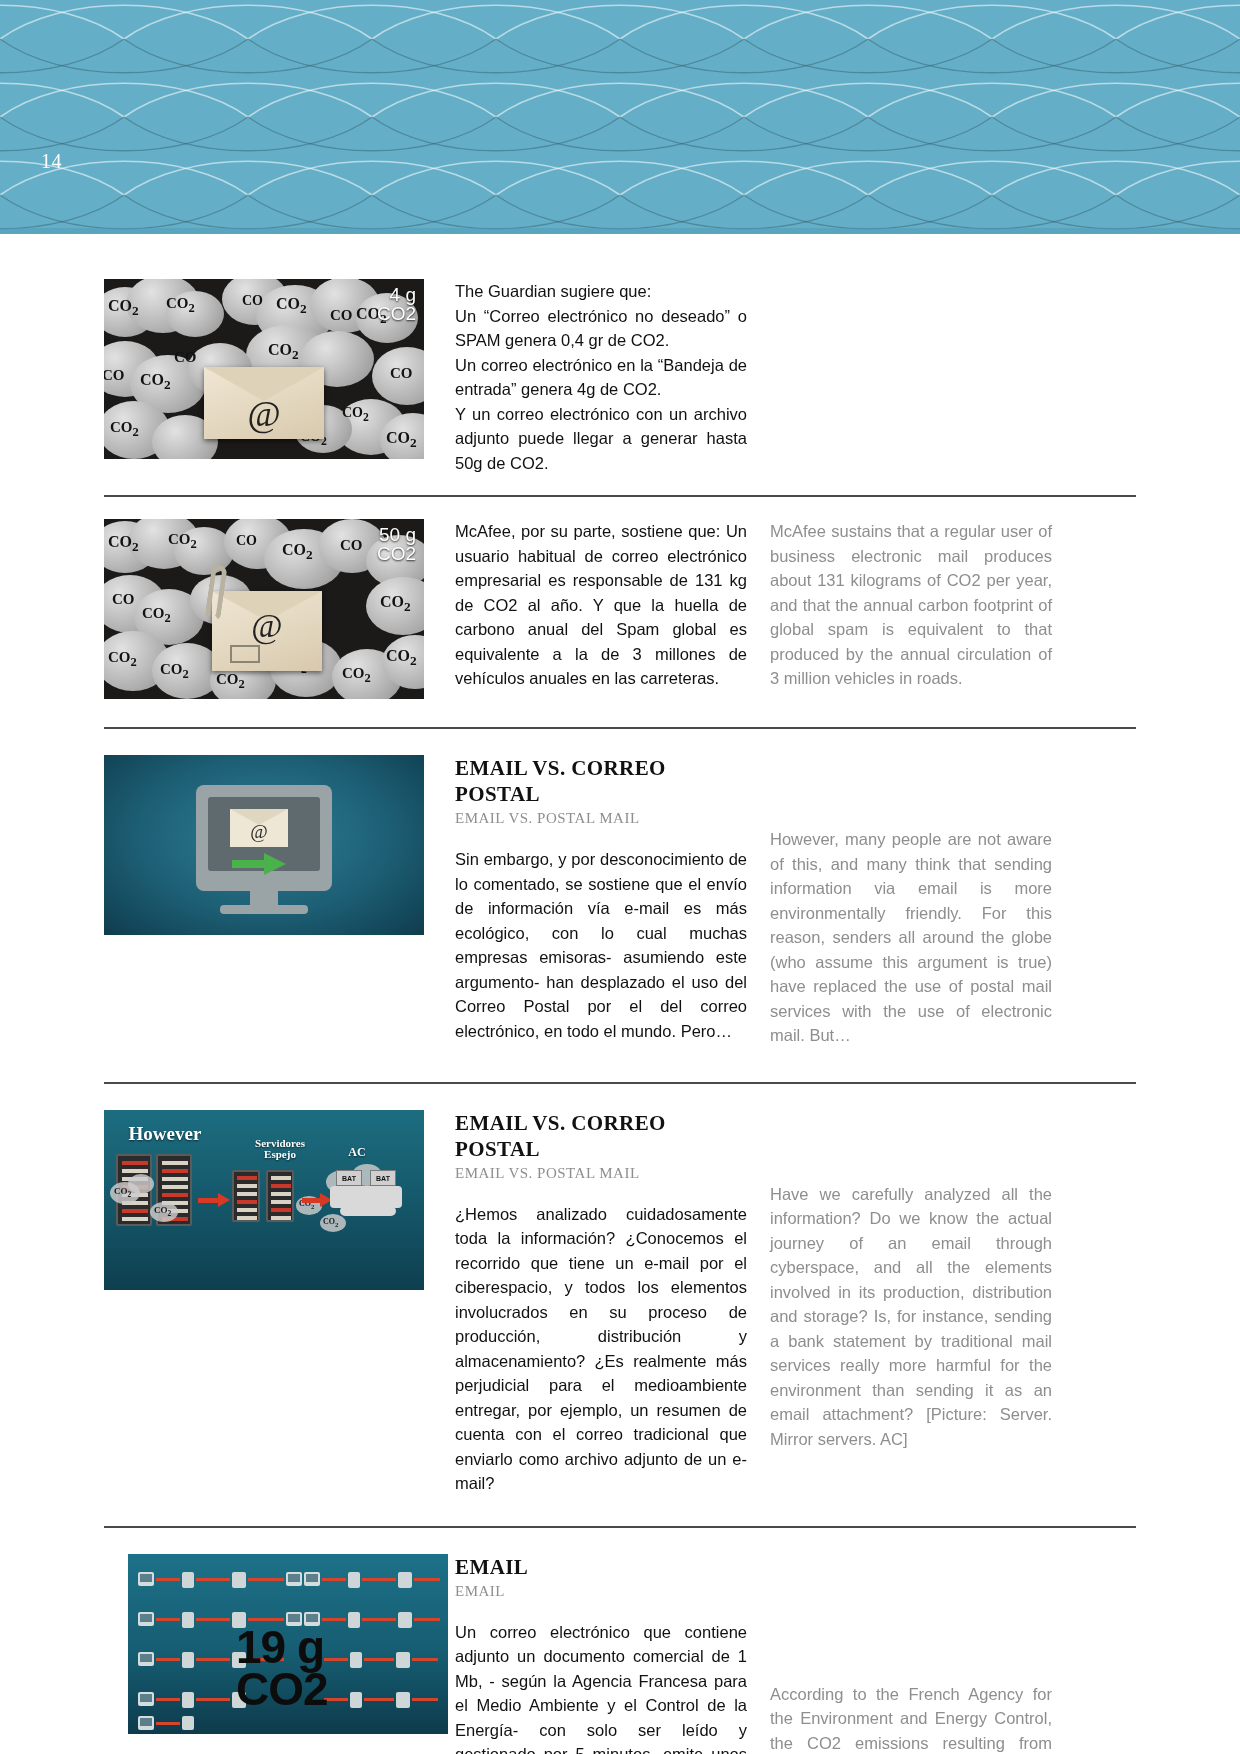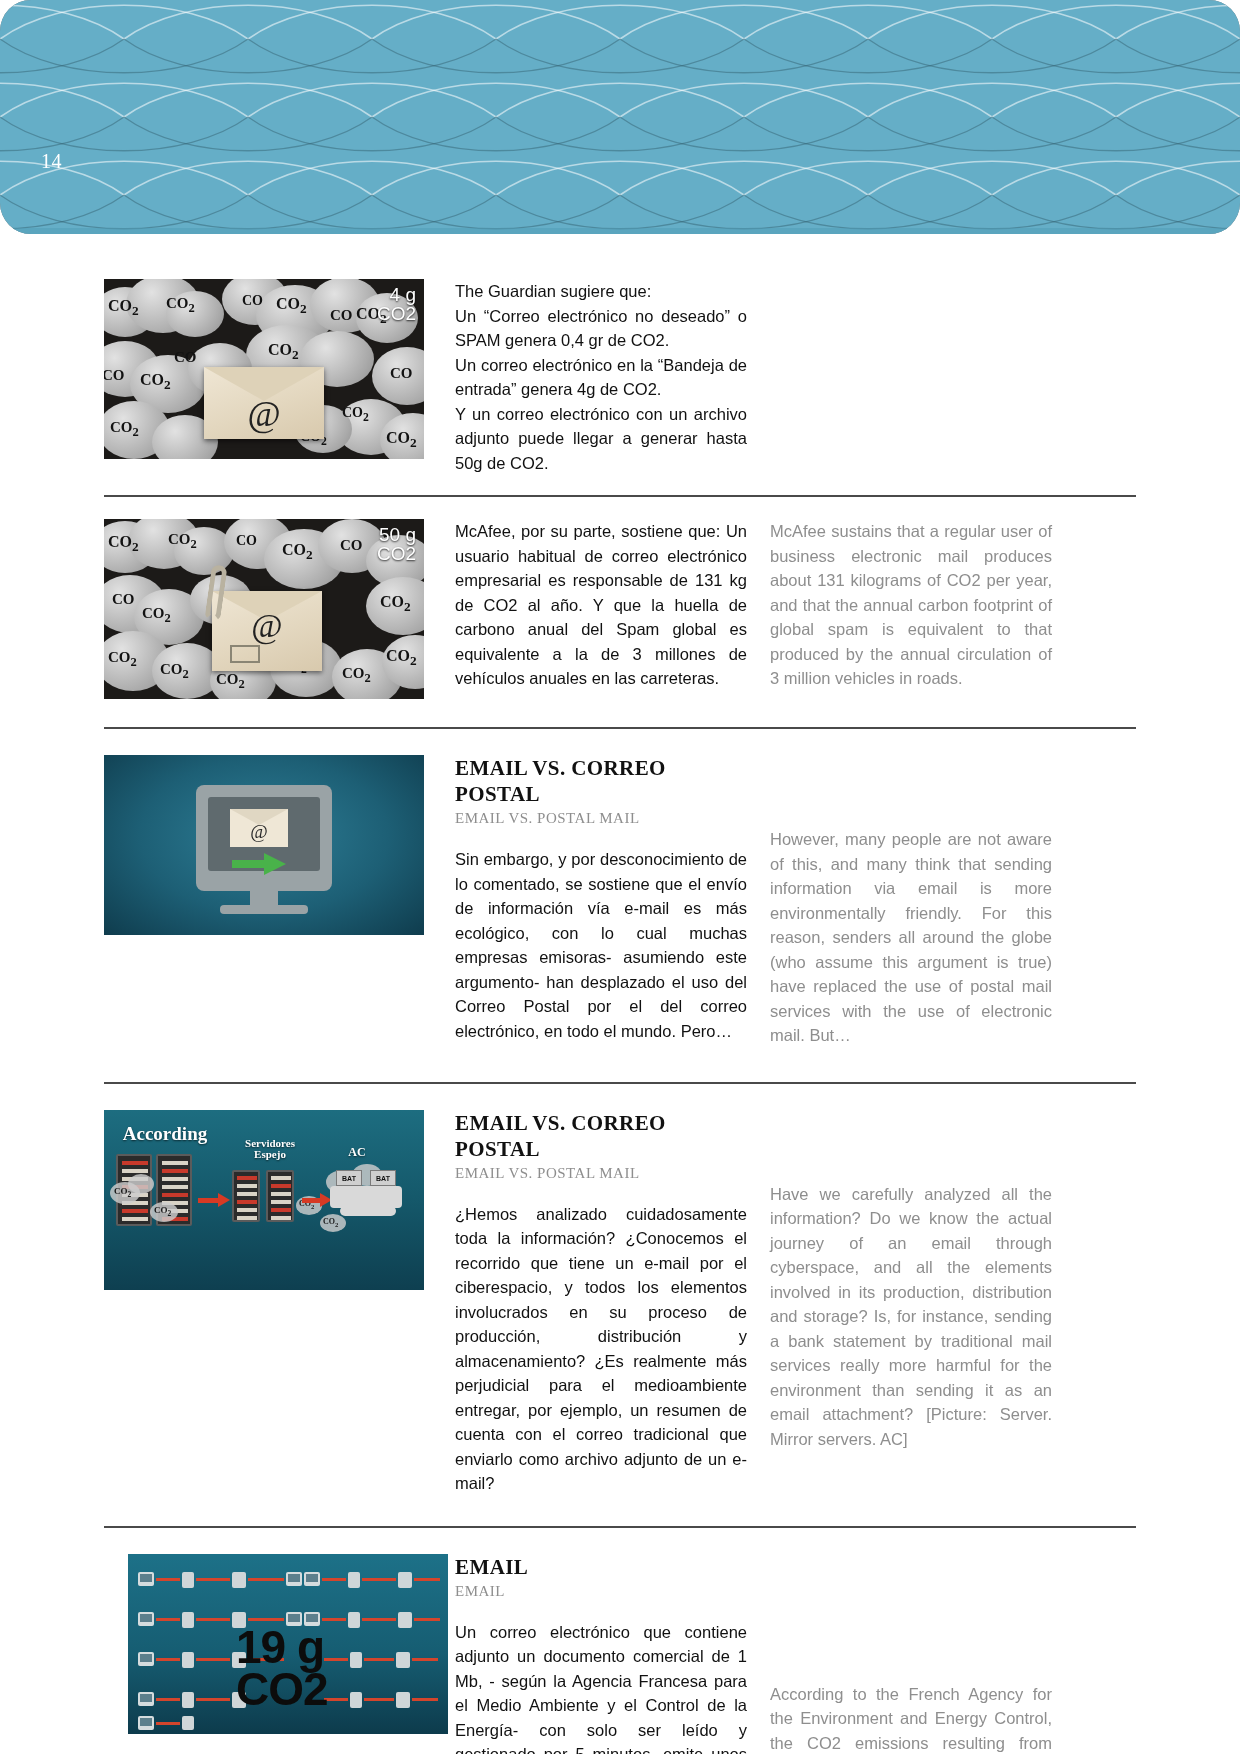--- a/index.html
+++ b/index.html
@@ -21,21 +21,20 @@
   }
 
   
   .header-band {
     position: absolute;
     top: 0; left: 0;
     width: 1240px;
     height: 234px;
     background: #737373;
     overflow: hidden;
-    border-radius: 31px;
   }
   .wave-svg { position: absolute; top: 0; left: 0; width: 1240px; height: 234px; display: block; }
   .page-number {
     position: absolute;
     left: 41px;
     top: 150px;
     color: #ffffff;
     font-family: "Liberation Serif", serif;
     font-size: 20px;
     letter-spacing: 0.5px;
@@ -383,21 +382,21 @@
       </div>
     </div>
 
     <div class="rule" style="margin-top:34px;"></div>
 
     <div class="block" style="padding-top:26px;">
 
       <div class="col-img">
         <div class="thumb server-scene">
 
-          <div class="srv-label" style="left:6px; top:14px; width:110px; font-size:19px;">According</div>
+          <div class="srv-label" style="left:6px; top:14px; width:110px; font-size:19px;">However</div>
 
           <div class="rack" style="left:12px; top:44px; width:36px; height:72px;">
             <div class="slot r" style="left:4px; top:5px;  width:26px;"></div>
             <div class="slot" style="left:4px; top:13px; width:26px;"></div>
             <div class="slot" style="left:4px; top:21px; width:26px;"></div>
             <div class="slot r" style="left:4px; top:29px; width:26px;"></div>
             <div class="slot" style="left:4px; top:37px; width:26px;"></div>
             <div class="slot" style="left:4px; top:45px; width:26px;"></div>
             <div class="slot r" style="left:4px; top:53px; width:26px;"></div>
             <div class="slot" style="left:4px; top:61px; width:26px;"></div>
@@ -415,21 +414,21 @@
 
           <div class="puff" style="left:6px;  top:72px; width:30px; height:22px;"></div>
           <div class="puff" style="left:24px; top:64px; width:26px; height:20px;"></div>
           <div class="puff-lbl" style="left:10px; top:76px; font-size:9px;">CO<sub>2</sub></div>
           <div class="puff" style="left:46px; top:92px; width:28px; height:20px;"></div>
           <div class="puff-lbl" style="left:50px; top:95px; font-size:9px;">CO<sub>2</sub></div>
 
           <div class="arrow-red-bar" style="left:94px; top:88px; width:22px;"></div>
           <div class="arrow-red" style="left:114px; top:83px;"></div>
 
-          <div class="srv-label" style="left:118px; top:28px; width:96px; font-size:11px;">
+          <div class="srv-label" style="left:128px; top:28px; width:96px; font-size:11px;">
             <span>Servidores</span><br>
             <span>Espejo</span>
           </div>
           <div class="rack" style="left:128px; top:60px; width:28px; height:52px;">
             <div class="slot r" style="left:3px; top:4px;  width:20px;"></div>
             <div class="slot" style="left:3px; top:12px; width:20px;"></div>
             <div class="slot" style="left:3px; top:20px; width:20px;"></div>
             <div class="slot r" style="left:3px; top:28px; width:20px;"></div>
             <div class="slot" style="left:3px; top:36px; width:20px;"></div>
             <div class="slot" style="left:3px; top:44px; width:20px;"></div>

